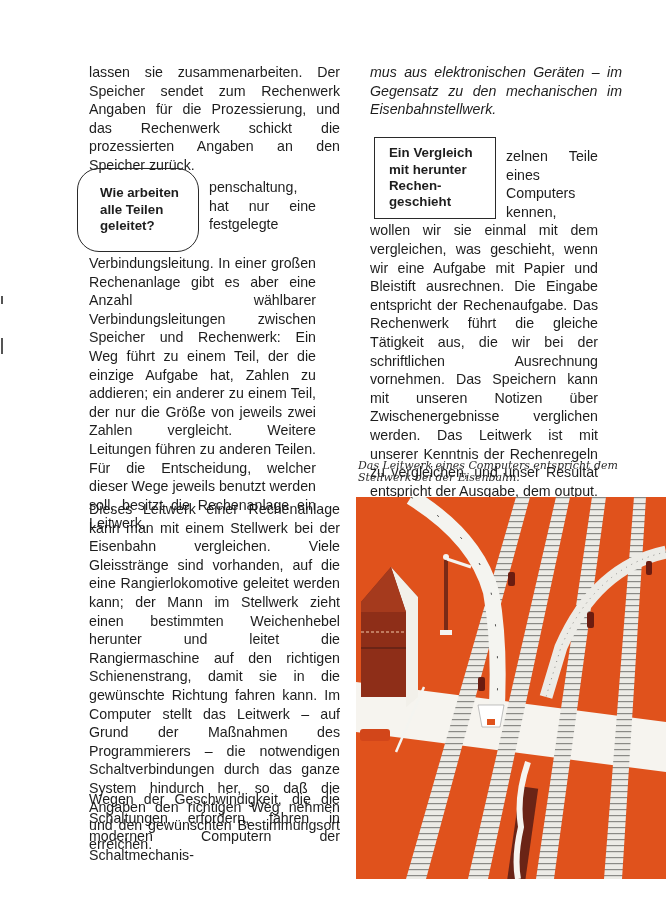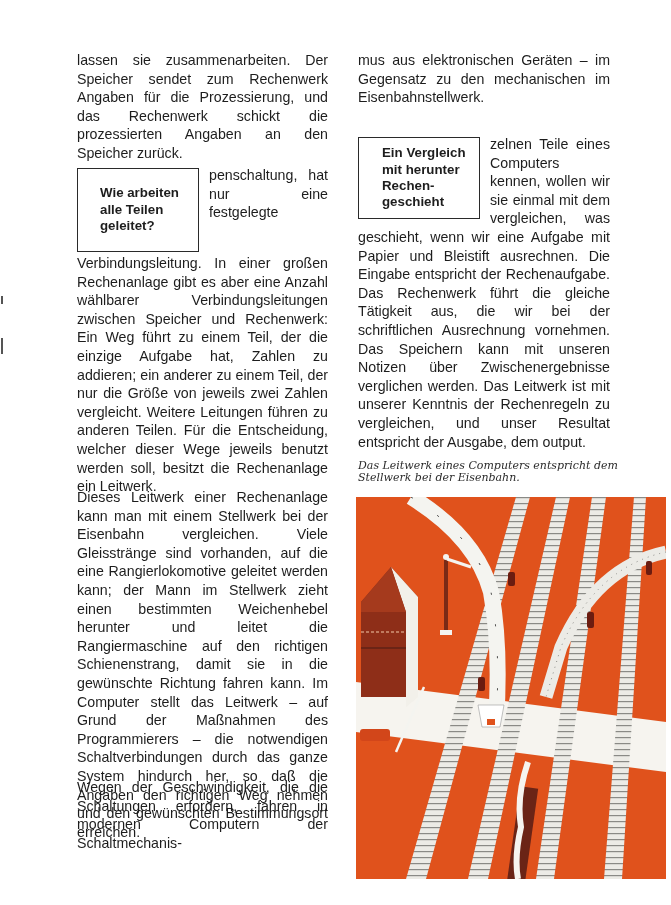--- a/index.html
+++ b/index.html
@@ -4,31 +4,31 @@
   <style>
     html, body { margin: 0; padding: 0; background: #ffffff; }
     body {
       width: 671px; height: 905px; position: relative; overflow: hidden;
       font-family: "Liberation Sans", sans-serif; color: #1d1d1d;
     }
     .col {
       position: absolute; font-size: 14.2px; line-height: 18.6px;
       text-align: justify; hyphens: manual;
     }
-    .col p { margin: 0; }
+    .col p { margin: 12px; }
     #left-col { left: 77px; top: 51px; width: 251px; }
     #right-col { left: 358px; top: 51px; width: 252px; }
     .para { position: absolute; width: 100%; }
     .box {
       float: left; border: 1.5px solid #2a2a2a; box-sizing: border-box;
       font-weight: bold; font-size: 13.3px; line-height: 16.4px; text-align: left;
       display: flex; align-items: center;
     }
-    #box-left { width: 122px; height: 84px; margin: 2px 10px 2px 0; padding-left: 22px; }
-    #box-right { width: 122px; height: 82px; margin: 2px 10px 2px 0; padding-left: 23px; }
+    #box-left { width: 122px; height: 84px; margin: 2px 10px 2px 0; padding-left: 22px; border-radius: 22px; }
+    #box-right { width: 122px; height: 82px; margin: 2px 10px 2px 16px; padding-left: 14px; }
     .box span { display: block; }
     .caption {
       position: absolute; left: 358px; top: 460px; width: 290px;
       font-family: "DejaVu Serif", serif; font-style: italic; font-size: 11px;
       line-height: 12px; color: #2a2a2a;
     }
     #illustration { position: absolute; left: 356px; top: 497px; width: 310px; height: 382px; }
     .margin-mark { position: absolute; left: 1px; width: 2px; background: #555; }
   </style>
 </head>
@@ -47,21 +47,21 @@
         <span>geleitet?</span>
       </div>
     </div>
     <p>penschaltung, hat nur eine festgelegte Verbindungsleitung. In einer großen Rechenanlage gibt es aber eine Anzahl wählbarer Verbindungsleitungen zwischen Speicher und Rechenwerk: Ein Weg führt zu einem Teil, der die einzige Aufgabe hat, Zahlen zu addieren; ein anderer zu einem Teil, der nur die Größe von jeweils zwei Zahlen vergleicht. Weitere Leitungen führen zu anderen Teilen. Für die Entscheidung, welcher dieser Wege jeweils benutzt werden soll, besitzt die Rechenanlage ein Leitwerk.</p>
   </div>
   <p class="para" style="top:437px;">Dieses Leitwerk einer Rechenanlage kann man mit einem Stellwerk bei der Eisenbahn vergleichen. Viele Gleisstränge sind vorhanden, auf die eine Rangierlokomotive geleitet werden kann; der Mann im Stellwerk zieht einen bestimmten Weichenhebel herunter und leitet die Rangiermaschine auf den richtigen Schienenstrang, damit sie in die gewünschte Richtung fahren kann. Im Computer stellt das Leitwerk – auf Grund der Maßnahmen des Programmierers – die notwendigen Schaltverbindungen durch das ganze System hindurch her, so daß die Angaben den richtigen Weg nehmen und den gewünschten Bestimmungsort erreichen.</p>
   <p class="para" style="top:727px;">Wegen der Geschwindigkeit, die die Schaltungen erfordern, fahren in modernen Computern der Schaltmechanis-</p>
 </div>
 
 <div id="right-col" class="col">
-  <p class="para" style="top:0;">mus aus elektronischen Geräten – im Gegensatz zu den mechanischen im Eisenbahnstellwerk.</p>
+  <p class="para" style="top:0;font-style:italic;">mus aus elektronischen Geräten – im Gegensatz zu den mechanischen im Eisenbahnstellwerk.</p>
   <div class="para" style="top:84px;">
     <div id="box-right" class="box">
       <div>
         <span>Ein Vergleich</span>
         <span>mit herunter</span>
         <span>Rechen-</span>
         <span>geschieht</span>
       </div>
     </div>
     <p>zelnen Teile eines Computers kennen, wollen wir sie einmal mit dem vergleichen, was geschieht, wenn wir eine Aufgabe mit Papier und Bleistift ausrechnen. Die Eingabe entspricht der Rechenaufgabe. Das Rechenwerk führt die gleiche Tätigkeit aus, die wir bei der schriftlichen Ausrechnung vornehmen. Das Speichern kann mit unseren Notizen über Zwischenergebnisse verglichen werden. Das Leitwerk ist mit unserer Kenntnis der Rechenregeln zu vergleichen, und unser Resultat entspricht der Ausgabe, dem output.</p>

